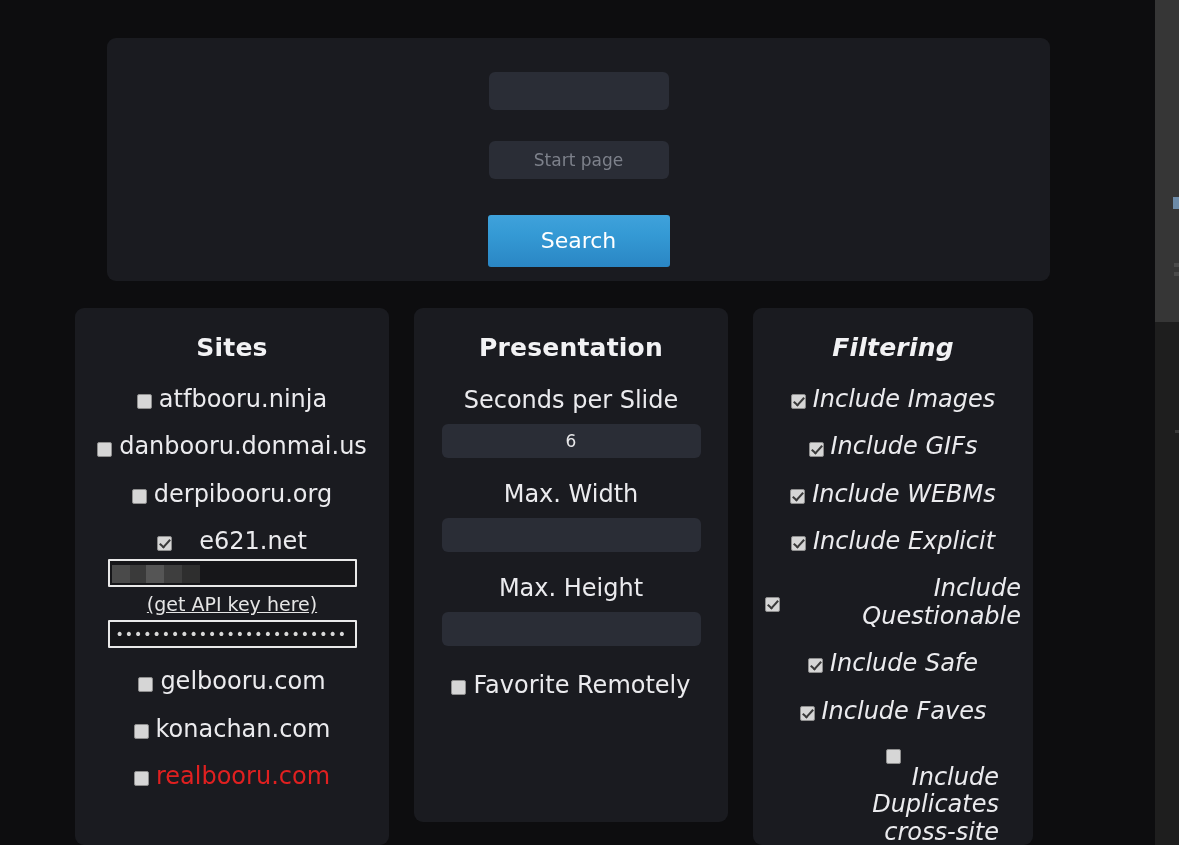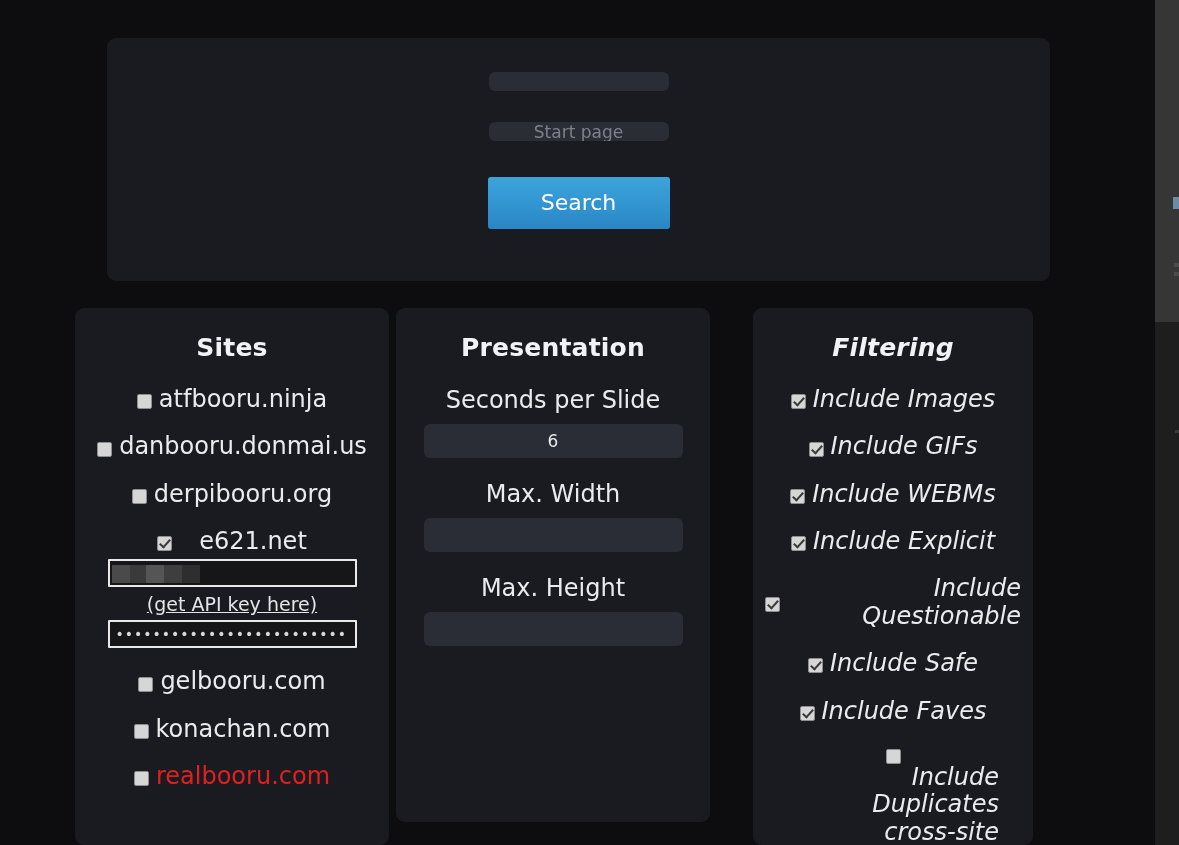--- a/index.html
+++ b/index.html
@@ -42,21 +42,21 @@
     border-radius: 9px;
     display: flex;
     flex-direction: column;
     align-items: center;
     justify-content: flex-start;
     padding-top: 34px;
   }
 
   .text-input {
     width: 180px;
-    height: 19px;
+    height: 38px;
     background: #2a2d36;
     border: none;
     border-radius: 6px;
     color: #e8e8ea;
     font-family: "DejaVu Sans", "Liberation Sans", sans-serif;
     font-size: 17px;
     text-align: center;
     outline: none;
     display: block;
   }
@@ -91,21 +91,21 @@
 
   .card {
     position: absolute;
     top: 0;
     background: #1a1b20;
     border-radius: 9px;
     padding: 25px 12px 16px 12px;
     overflow: hidden;
   }
   .card-sites        { left: 75px;  width: 314px; height: 537px; }
-  .card-presentation { left: 396px; width: 314px; height: 514px; }
+  .card-presentation { left: 414px; width: 314px; height: 514px; }
   .card-filtering    { left: 753px; width: 280px; height: 537px; font-style: italic; }
 
   .card-title {
     text-align: center;
     color: #f2f2f4;
     font-size: 25px;
     font-weight: bold;
     letter-spacing: 0.2px;
     margin-bottom: 24px;
   }
@@ -330,20 +330,24 @@
         <div class="field-label">Seconds per Slide</div>
         <input class="field-input" type="text" value="6" style="">
 
         <div class="field-label">Max. Width</div>
         <input class="field-input" type="text" placeholder="" style="">
 
         <div class="field-label">Max. Height</div>
         <input class="field-input last" type="text" placeholder="" style="">
 
 
+        <div class="chk-row">
+          <span class="chk"></span>
+          <span class="lbl">Favorite Remotely</span>
+        </div>
       </div>
 
       <div class="card card-filtering">
         <div class="card-title">Filtering</div>
 
         <div class="chk-row">
           <span class="chk checked"></span>
           <span class="lbl">Include Images</span>
         </div>
 

